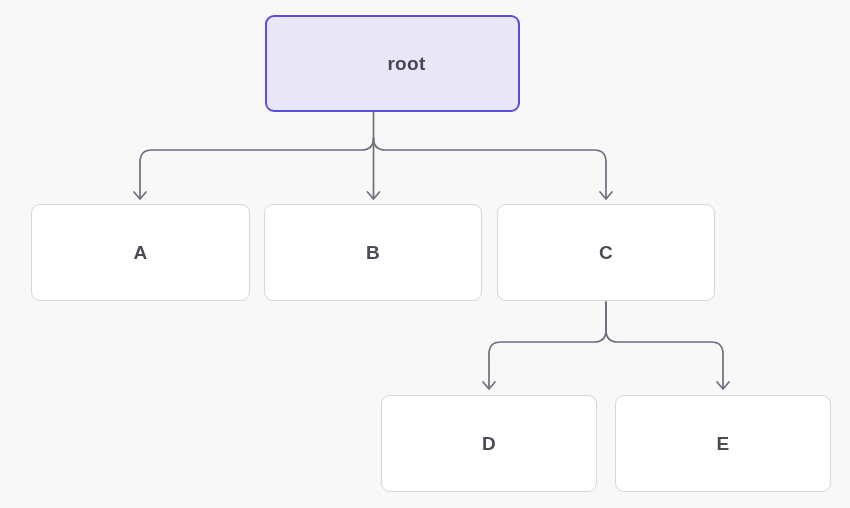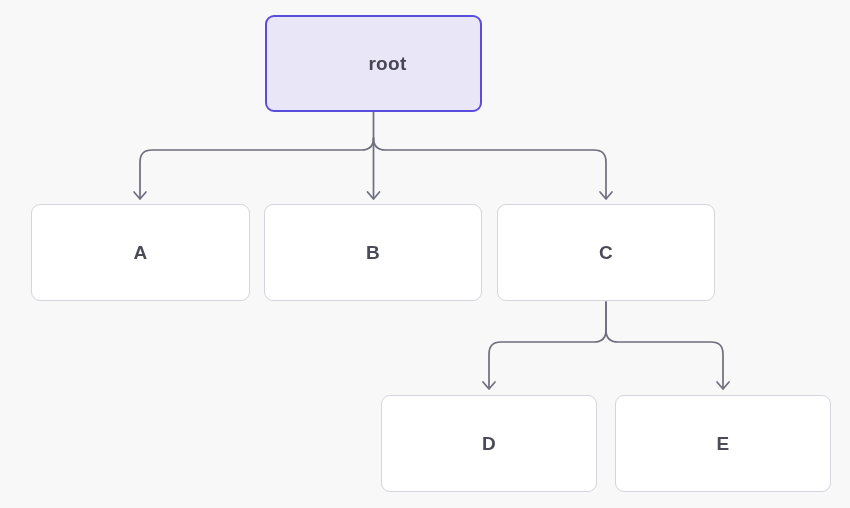--- a/index.html
+++ b/index.html
@@ -43,21 +43,21 @@
     font-weight: 600;
     color: #4b4b57;
     letter-spacing: 0.3px;
     cursor: pointer;
   }
   .node--root {
     background: #e9e6f8;
     border: 2px solid #5b4ddb;
   }
   .node--root .node__label { color: #474754; }
-  #node-root { left: 265px; top: 15px;  width: 217px; height: 97px; padding-left: 28px; }
+  #node-root { left: 265px; top: 15px;  width: 255px; height: 97px; padding-left: 28px; }
   #node-a    { left: 31px;  top: 204px; width: 219px; height: 97px; }
   #node-b    { left: 264px; top: 204px; width: 218px; height: 97px; }
   #node-c    { left: 497px; top: 204px; width: 218px; height: 97px; }
   #node-d    { left: 381px; top: 395px; width: 216px; height: 97px; }
   #node-e    { left: 615px; top: 395px; width: 216px; height: 97px; }
 </style>
 </head>
 <body>
 
 <div class="canvas">

